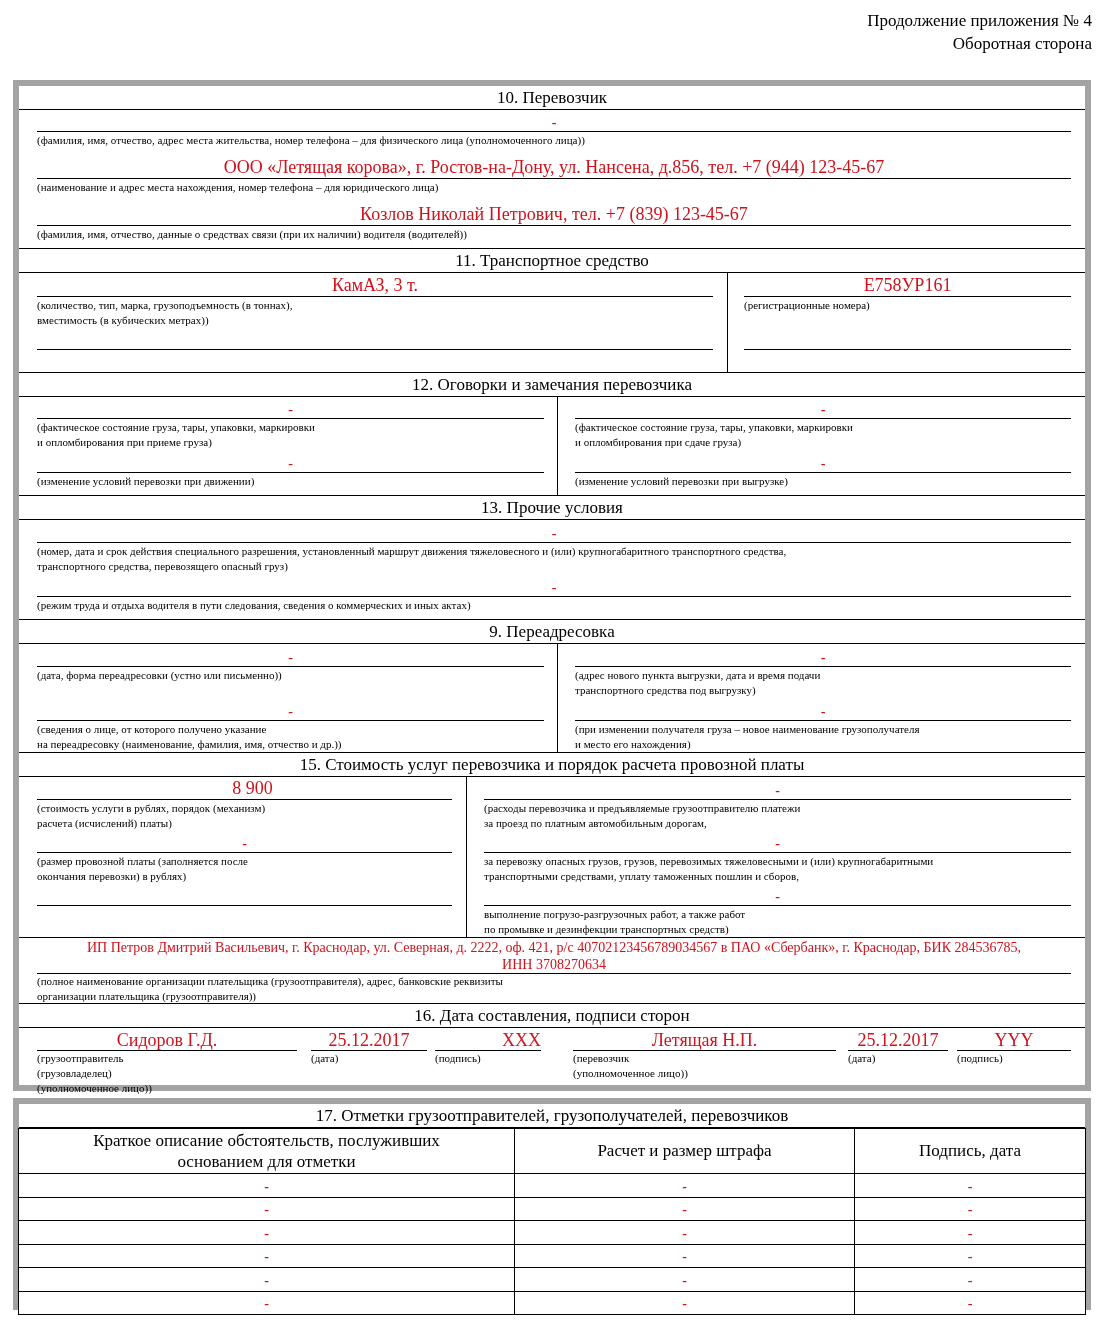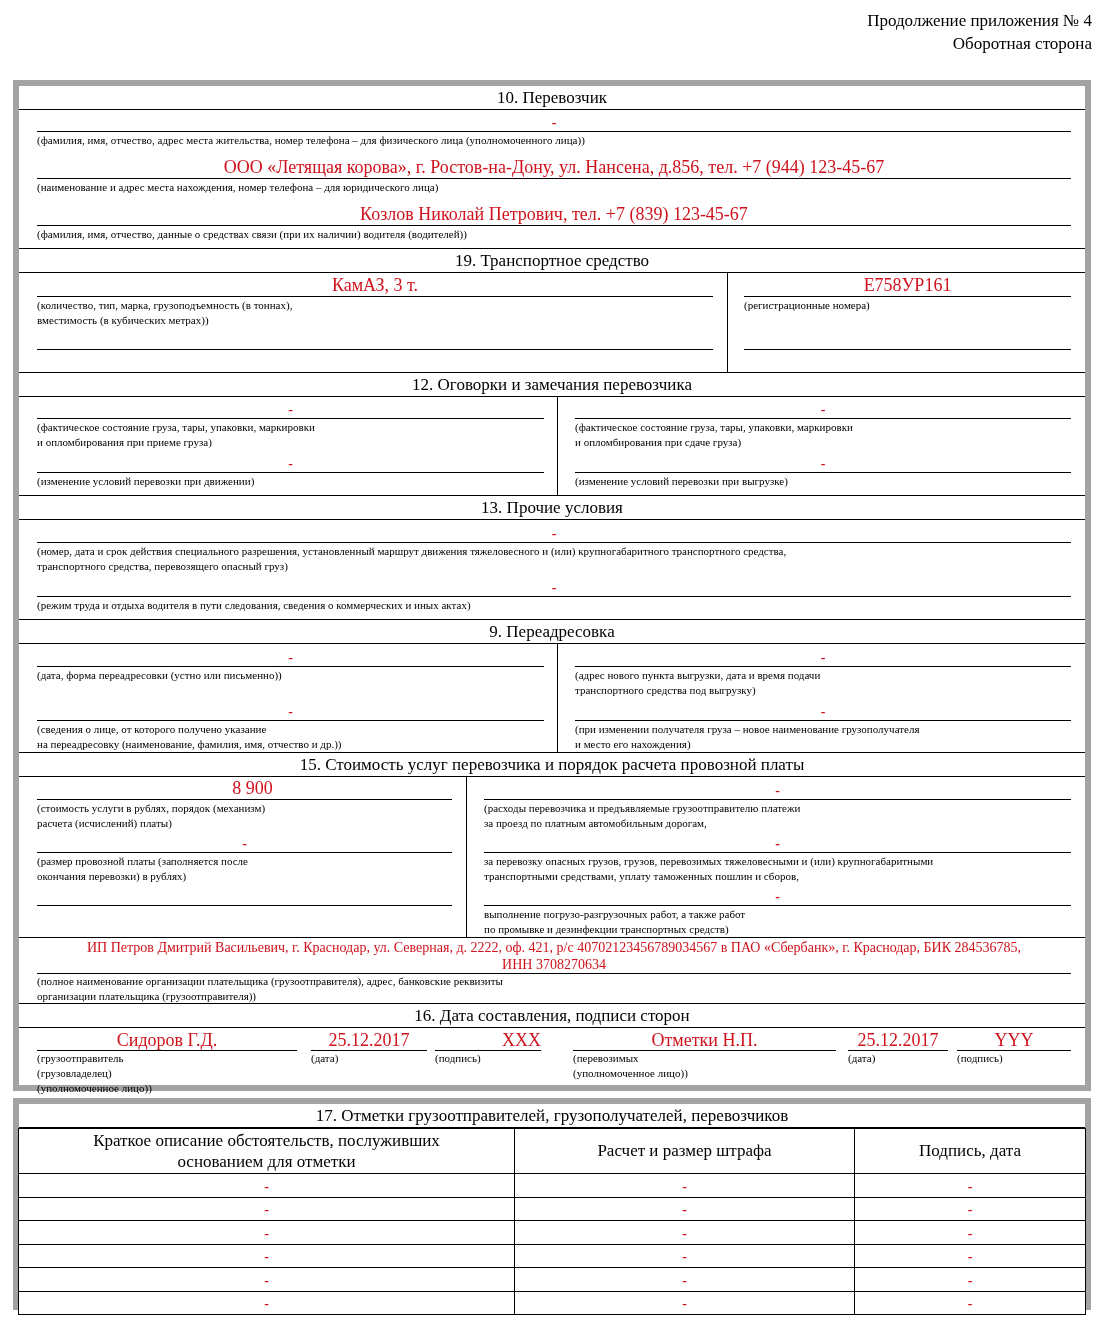--- a/index.html
+++ b/index.html
@@ -35,21 +35,21 @@
     <div class="val" style="left:18px;right:14px;top:71px;">ООО «Летящая корова», г. Ростов-на-Дону, ул. Нансена, д.856, тел. +7 (944) 123-45-67</div>
     <div class="line" style="left:18px;right:14px;top:92px;"></div>
     <div class="cap" style="left:18px;right:14px;top:94px;">(наименование и адрес места нахождения, номер телефона – для юридического лица)</div>
     <div class="val" style="left:18px;right:14px;top:118px;">Козлов Николай Петрович, тел. +7 (839) 123-45-67</div>
     <div class="line" style="left:18px;right:14px;top:139px;"></div>
     <div class="cap" style="left:18px;right:14px;top:141px;">(фамилия, имя, отчество, данные о средствах связи (при их наличии) водителя (водителей))</div>
   </div>
   <div class="hline" style="top:162px;"></div>
 
   <div class="abs" style="left:0;right:0;top:163px;height:123px;">
-    <div class="sec-title">19. Транспортное средство</div>
+    <div class="sec-title">11. Транспортное средство</div>
     <div class="vline" style="left:708px;top:23px;height:100px;"></div>
     <div class="val" style="left:18px;width:676px;top:26px;">КамАЗ, 3 т.</div>
     <div class="line" style="left:18px;width:676px;top:47px;"></div>
     <div class="cap" style="left:18px;width:676px;top:49px;">
       <div>(количество, тип, марка, грузоподъемность (в тоннах),</div>
       <div>вместимость (в кубических метрах))</div>
     </div>
     <div class="line" style="left:18px;width:676px;top:100px;"></div>
     <div class="val" style="left:725px;right:14px;top:26px;">Е758УР161</div>
     <div class="line" style="left:725px;right:14px;top:47px;"></div>
@@ -183,24 +183,24 @@
       <div>(грузовладелец)</div>
       <div>(уполномоченное лицо))</div>
     </div>
     <div class="val" style="left:292px;width:116px;top:26px;">25.12.2017</div>
     <div class="line" style="left:292px;width:116px;top:46px;"></div>
     <div class="cap" style="left:292px;width:116px;top:47px;">(дата)</div>
     <div class="val" style="left:416px;width:106px;top:26px;text-align:right;">XXX</div>
     <div class="line" style="left:416px;width:106px;top:46px;"></div>
     <div class="cap" style="left:416px;width:106px;top:47px;">(подпись)</div>
 
-    <div class="val" style="left:554px;width:263px;top:26px;">Отметки Н.П.</div>
+    <div class="val" style="left:554px;width:263px;top:26px;">Летящая Н.П.</div>
     <div class="line" style="left:554px;width:263px;top:46px;"></div>
     <div class="cap" style="left:554px;width:263px;top:47px;">
-      <div>(перевозимых</div>
+      <div>(перевозчик</div>
       <div>(уполномоченное лицо))</div>
     </div>
     <div class="val" style="left:829px;width:100px;top:26px;">25.12.2017</div>
     <div class="line" style="left:829px;width:100px;top:46px;"></div>
     <div class="cap" style="left:829px;width:100px;top:47px;">(дата)</div>
     <div class="val" style="left:938px;right:14px;top:26px;">YYY</div>
     <div class="line" style="left:938px;right:14px;top:46px;"></div>
     <div class="cap" style="left:938px;right:14px;top:47px;">(подпись)</div>
   </div>
 </div>

